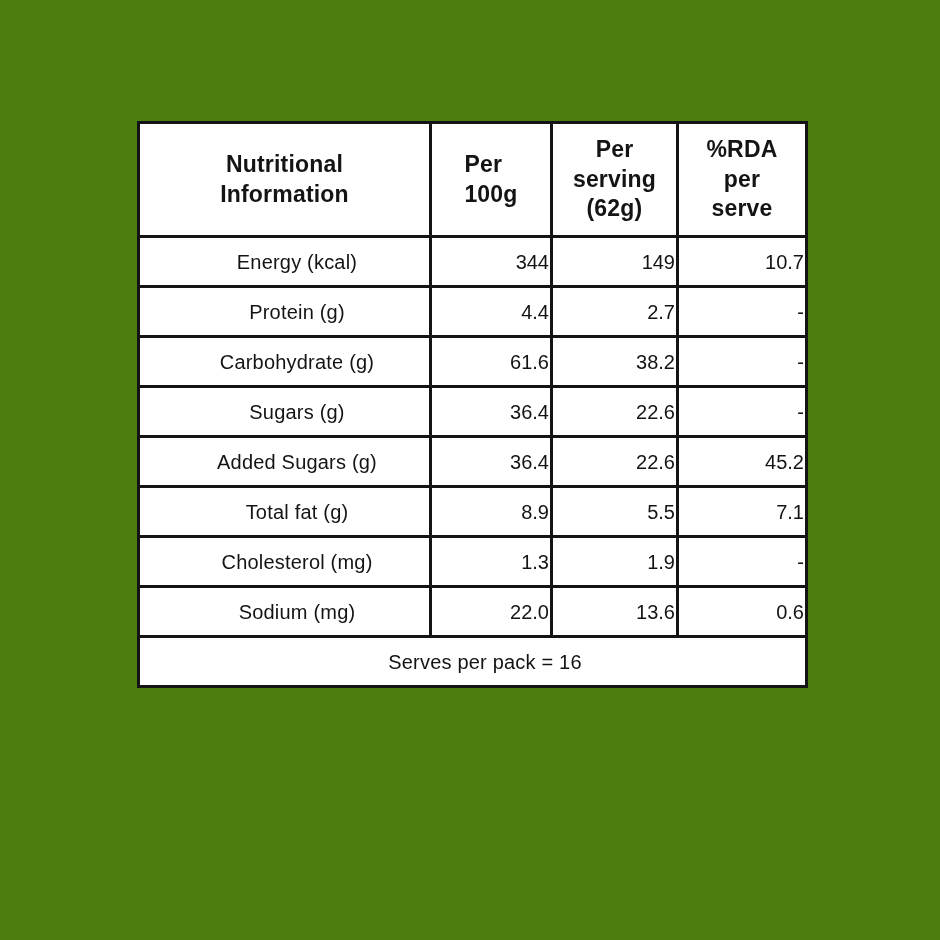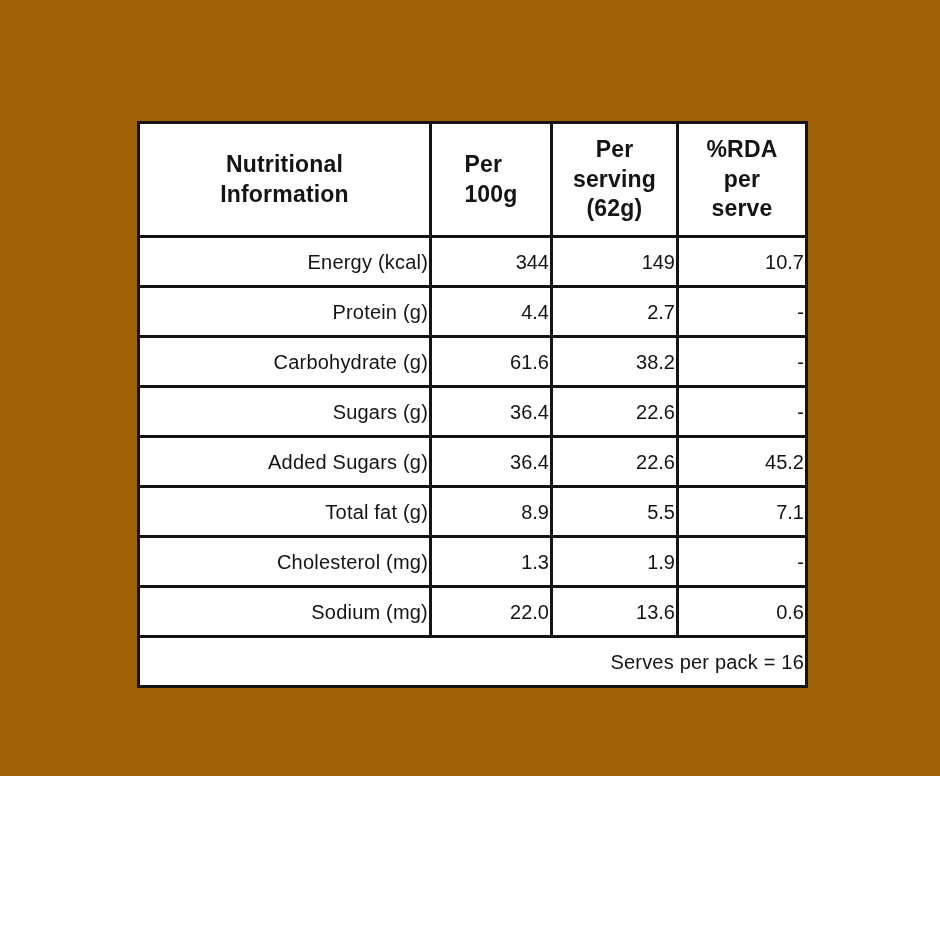--- a/index.html
+++ b/index.html
@@ -3,22 +3,22 @@
 <meta charset="utf-8">
 <style>
   html, body { margin: 0; padding: 0; }
   body {
     width: 940px; height: 940px;
     background: #ffffff;
     font-family: "Liberation Sans", sans-serif;
   }
   .canvas {
     position: relative;
-    width: 940px; height: 776px;
-    background: #a16207;
+    width: 940px; height: 940px;
+    background: #4d7c0f;
     overflow: hidden;
   }
   table.nutri {
     position: absolute;
     left: 137px; top: 121px;
     width: 668px;
     border-collapse: collapse;
     table-layout: fixed;
     color: #141414;
     background: #ffffff;
@@ -38,21 +38,21 @@
     letter-spacing: 0.2px;
   }
   .pre { white-space: pre-line; }
   .leftblock {
     display: inline-block;
     text-align: left;
     white-space: pre-line;
   }
   tbody td { height: 45px; font-size: 20px; line-height: 1.2; }
   td.lbl {
-    text-align: right;
+    text-align: center;
     padding-left: 26px;
     letter-spacing: 0.2px;
   }
   td.num { text-align: right; }
 </style>
 </head>
 <body>
 
 <div class="canvas">
   <table class="nutri">

